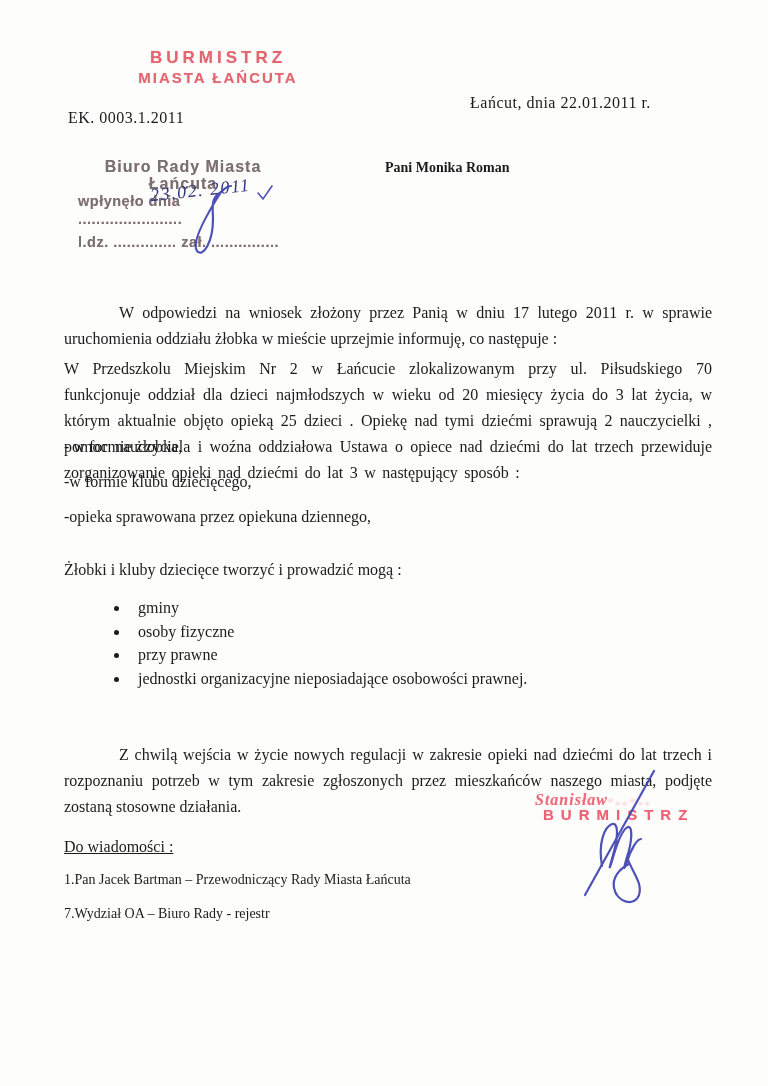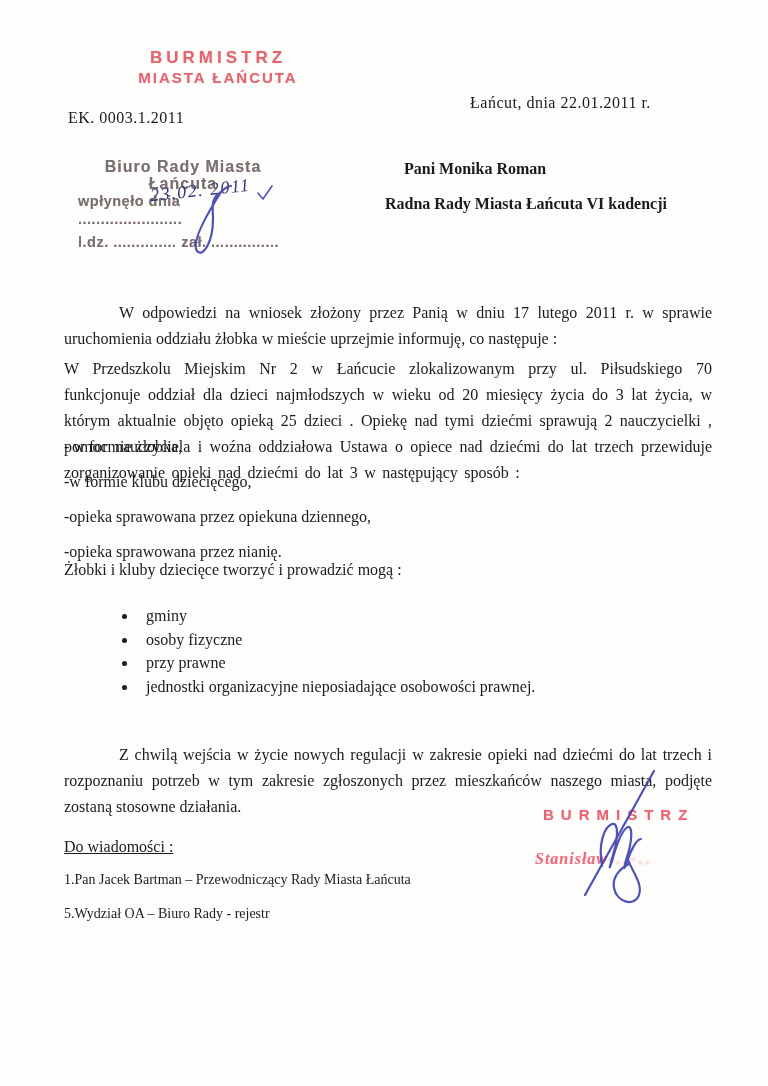--- a/index.html
+++ b/index.html
@@ -27,21 +27,21 @@
     text-shadow:0 0 1px rgba(235,75,95,.4);}
   .stamp-sig-name{color:rgba(233,70,92,.68);font-size:16px;font-style:italic;
     font-family:"Liberation Serif", serif;font-weight:bold;letter-spacing:1px;
     text-shadow:0 0 1px rgba(233,70,92,.4);}
   .stamp-sig-tail{opacity:.5;filter:blur(1.2px);letter-spacing:3px;}
   
   .handwrite{font-family:"Liberation Serif", serif;font-style:italic;
     color:#33377d;font-size:18px;letter-spacing:1.5px;transform:rotate(-6deg);}
   
   .dash-item{font-size:16px;}
-  ul.bullets{margin:8px;padding:0 0 0 30px;list-style:disc;}
+  ul.bullets{margin:0;padding:0 0 0 30px;list-style:disc;}
   ul.bullets li{font-size:16px;line-height:23.5px;padding-left:8px;}
   .cc-head{font-size:16px;text-decoration:underline;}
   .cc-item{font-size:14px;}
   svg.ink{pointer-events:none;}
 </style>
 </head>
 <body>
 
 <div class="page">
 
@@ -55,45 +55,43 @@
 
   <div class="abs stamp stamp-recv" style="left:78px;top:158px;">
     <div class="c">Biuro Rady Miasta</div>
     <div class="c">Łańcuta</div>
     <div class="row">wpłynęło dnia .......................</div>
     <div class="row" style="margin-top:5px;">l.dz. .............. zał. ...............</div>
   </div>
 
   <div class="abs handwrite" style="left:150px;top:180px;">23.02. 2011</div>
 
-  <div class="abs bold" style="left:385px;top:160px;font-size:16px;margin-left:19px;">Pani Monika Roman</div>
-  <div class="abs bold" style="left:385px;top:195px;font-size:16px;">Radna Rady Miasta Łańcuta VI kadencji</div>
+  <div class="abs bold" style="left:385px;top:160px;font-size:14px;">Pani Monika Roman</div>
 
   <div class="abs body-text indent" style="left:64px;top:256px;width:648px;">W odpowiedzi na wniosek złożony przez Panią w dniu 17 lutego 2011 r. w sprawie uruchomienia oddziału żłobka w mieście uprzejmie informuję, co następuje :</div>
 
   <div class="abs body-text" style="left:64px;top:312px;width:648px;word-spacing:2.5px;">W Przedszkolu Miejskim Nr 2 w Łańcucie zlokalizowanym przy ul. Piłsudskiego 70 funkcjonuje oddział dla dzieci najmłodszych w wieku od 20 miesięcy życia do 3 lat życia, w którym aktualnie objęto opieką 25 dzieci . Opiekę nad tymi dziećmi sprawują 2 nauczycielki , pomoc nauczyciela i woźna oddziałowa Ustawa o opiece nad dziećmi do lat trzech przewiduje zorganizowanie opieki nad dziećmi do lat 3 w następujący sposób :</div>
 
   <div class="abs dash-item" style="left:64px;top:438px;">- w formie żłobka,</div>
   <div class="abs dash-item" style="left:64px;top:508px;">-opieka sprawowana przez opiekuna dziennego,</div>
   <div class="abs dash-item" style="left:64px;top:473px;">-w formie klubu dziecięcego,</div>
-  <div class="abs dash-item" style="left:64px;top:543px;">-opieka sprawowana przez nianię.</div>
 
   <div class="abs" style="left:64px;top:561px;font-size:16px;">Żłobki i kluby dziecięce tworzyć i prowadzić mogą :</div>
 
   <ul class="bullets abs" style="left:100px;top:596px;width:560px;">
     <li>gminy</li>
     <li>osoby fizyczne</li>
     <li>przy prawne</li>
     <li>jednostki organizacyjne nieposiadające osobowości prawnej.</li>
   </ul>
 
   <div class="abs body-text indent" style="left:64px;top:698px;width:648px;">Z chwilą wejścia w życie nowych regulacji w zakresie opieki nad dziećmi do lat trzech i rozpoznaniu potrzeb w tym zakresie zgłoszonych przez mieszkańców naszego miasta, podjęte zostaną stosowne działania.</div>
 
   <div class="abs stamp stamp-sig-title" style="left:543px;top:806px;">BURMISTRZ</div>
-  <div class="abs" style="left:535px;top:850px;">
+  <div class="abs" style="left:535px;top:791px;">
     <span class="stamp-sig-name">Stanisław</span><span class="stamp-sig-name stamp-sig-tail">-..-..</span>
   </div>
 
   <svg class="ink abs" style="left:0;top:0;" width="768" height="1086" viewBox="0 0 768 1086">
     <g fill="none" stroke="#3c3fae" stroke-width="2.2" stroke-linecap="round" opacity="0.9">
 
       <path d="M 654 771 L 585 895"></path>
 
       <path d="M 602 866 C 598 844 604 827 612 824 C 619 822 618 838 613 855
                C 610 866 608 873 612 861 C 617 843 623 829 628 827
@@ -105,15 +103,15 @@
 
       <path d="M 221 192 C 225 188 229 186 231 186 M 221 192 C 207 214 191 243 197 251
                C 203 258 213 242 213 219 C 213 207 210 199 221 192"></path>
 
       <path d="M 258 193 l 5 6 l 9 -13" stroke-width="1.6"></path>
     </g>
   </svg>
 
   <div class="abs cc-head" style="left:64px;top:838px;text-decoration:underline;">Do wiadomości :</div>
   <div class="abs cc-item" style="left:64px;top:872px;">1.Pan Jacek Bartman – Przewodniczący Rady Miasta Łańcuta</div>
-  <div class="abs cc-item" style="left:64px;top:906px;">5.Wydział OA – Biuro Rady - rejestr</div>
+  <div class="abs cc-item" style="left:64px;top:906px;">7.Wydział OA – Biuro Rady - rejestr</div>
 
 </div>
 
 </body></html>

